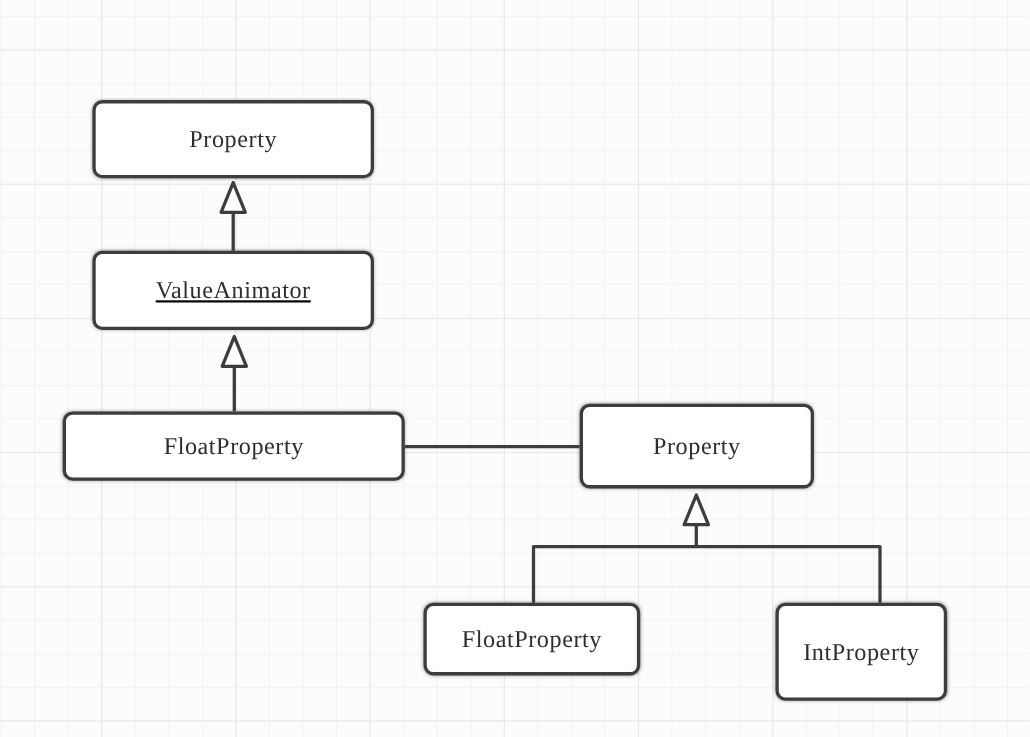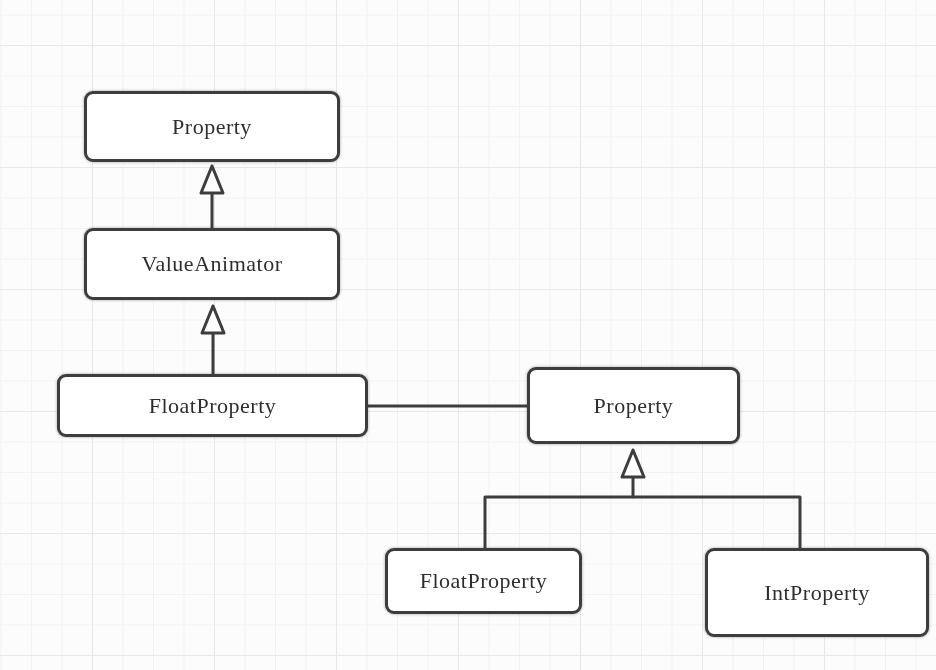--- a/index.html
+++ b/index.html
@@ -61,29 +61,29 @@
       <path d="M213 306 L202 333 L224 333 Z" fill="#ffffff" stroke="#3d3d3d" stroke-width="3" stroke-linejoin="round"></path>
       <path d="M368 406 L527 406" fill="none" stroke="#3d3d3d" stroke-width="3" stroke-linejoin="round" stroke-linecap="butt"></path>
       <path d="M485 548 L485 497 L633 497 L633 477" fill="none" stroke="#3d3d3d" stroke-width="3" stroke-linejoin="round" stroke-linecap="butt"></path>
       <path d="M633 450 L622 477 L644 477 Z" fill="#ffffff" stroke="#3d3d3d" stroke-width="3" stroke-linejoin="round"></path>
       <path d="M800 548 L800 497 L633 497" fill="none" stroke="#3d3d3d" stroke-width="3" stroke-linejoin="round" stroke-linecap="butt"></path>
     </svg>
   <div id="nodes">
       <div class="node" style="left: 84px; top: 91px; width: 256px; height: 71px;">
         <span class="label">Property</span>
       </div>
-      <div class="node" style="left: 84px; top: 228px; width: 256px; height: 72px;">
+      <div class="node" style="left: 84px; top: 228px; width: 256px; height: 72px; text-decoration: underline;">
         <span class="label">ValueAnimator</span>
       </div>
       <div class="node" style="left: 57px; top: 374px; width: 311px; height: 63px;">
         <span class="label">FloatProperty</span>
       </div>
       <div class="node" style="left: 527px; top: 367px; width: 213px; height: 77px; align-items: center;">
         <span class="label">Property</span>
       </div>
       <div class="node" style="left: 385px; top: 548px; width: 197px; height: 66px;">
         <span class="label">FloatProperty</span>
       </div>
-      <div class="node" style="left: 705px; top: 548px; width: 224px; height: 89px;">
+      <div class="node" style="left: 705px; top: 548px; width: 156px; height: 89px;">
         <span class="label">IntProperty</span>
       </div>
     </div>
 </div>
 
 </body></html>

